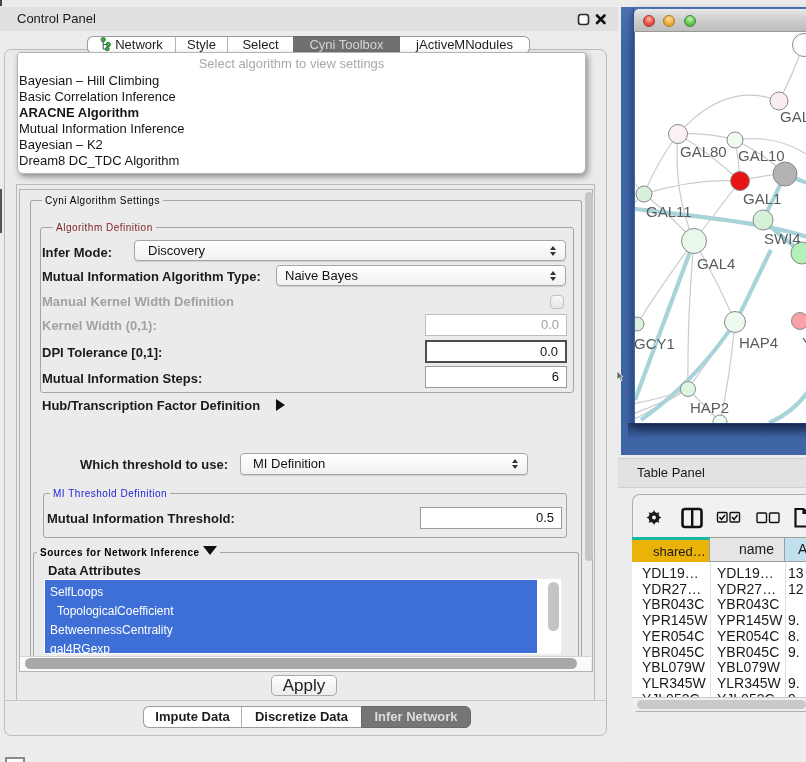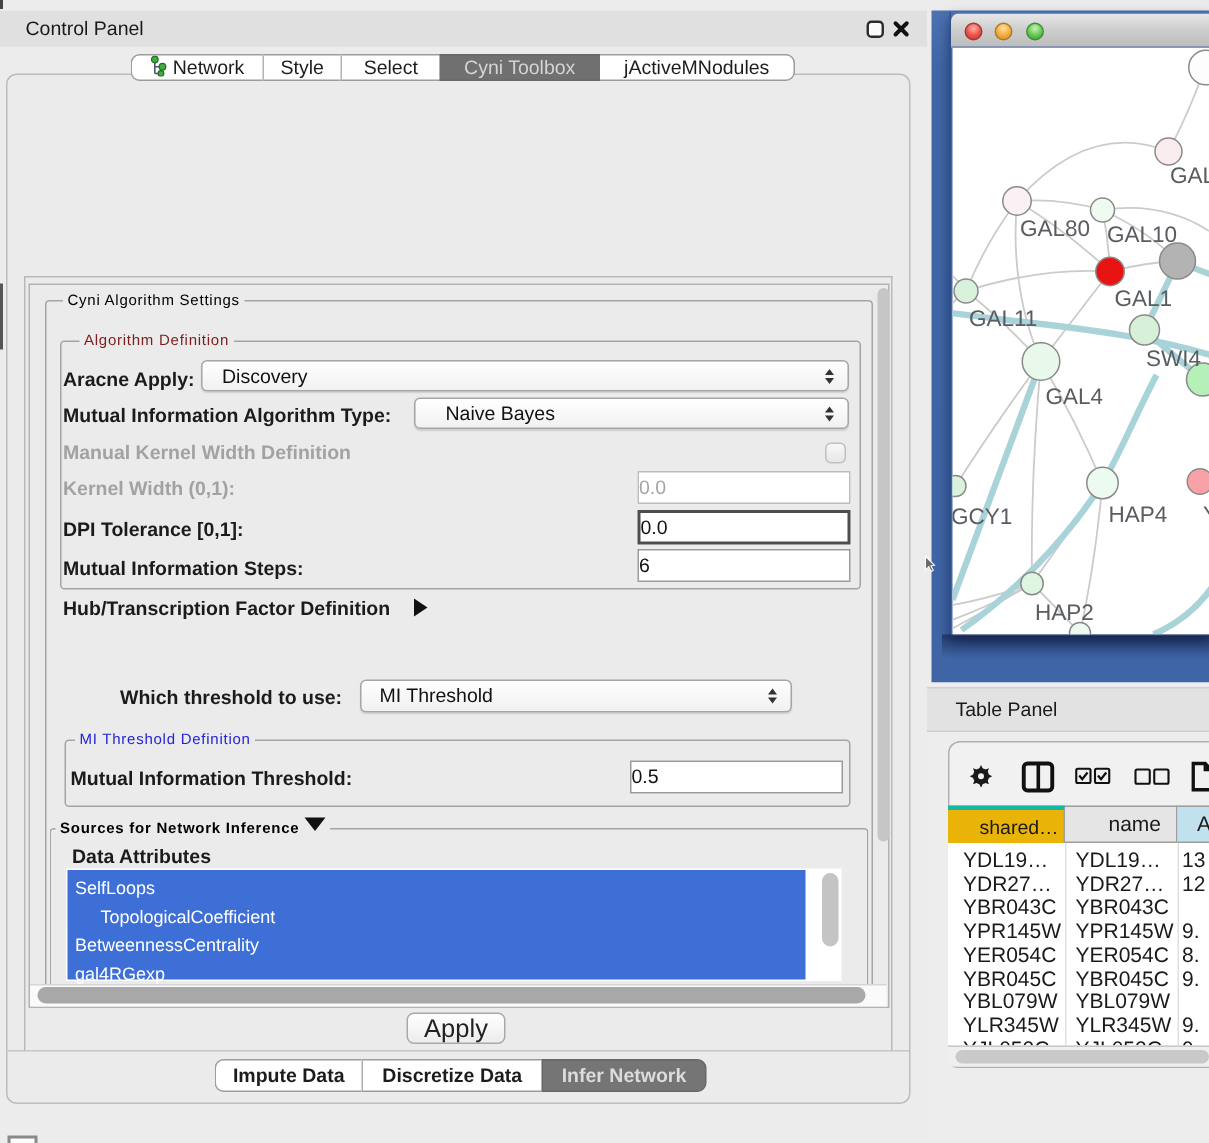--- a/index.html
+++ b/index.html
@@ -5,21 +5,21 @@
 html,body{margin:0;padding:0}
 #root{position:relative;width:806px;height:762px;background:#ececec;font-family:"Liberation Sans",sans-serif;overflow:hidden}
 .abs{position:absolute}
 .grp{position:absolute;border:1px solid #a5a5a5;border-radius:3px}
 .leg{position:absolute;top:-8px;background:#ebebeb;padding:0 3px;font-size:10px;line-height:15px;white-space:nowrap;letter-spacing:0.5px}
 .lbl{position:absolute;font-size:13px;font-weight:bold;color:#1b1b1b;white-space:nowrap}
 .combo{position:absolute;background:linear-gradient(#ffffff,#f1f1f1);border:1px solid #a6a6a6;border-radius:4px;font-size:13px;color:#111;box-shadow:0 1px 1px rgba(0,0,0,0.12)}
 .carr{position:absolute;right:8px;top:50%;margin-top:-6px;width:7px;height:12px}
 .carr:before{content:"";position:absolute;left:0;top:1px;border-left:3.5px solid transparent;border-right:3.5px solid transparent;border-bottom:4.5px solid #333}
 .carr:after{content:"";position:absolute;left:0;top:7px;border-left:3.5px solid transparent;border-right:3.5px solid transparent;border-top:4.5px solid #333}
-.fld{position:absolute;background:#fff;font-size:13px;text-align:left;color:#111}
+.fld{position:absolute;background:#fff;font-size:13px;text-align:right;color:#111}
 .seg{display:inline-block;background:#fff;font-size:13px;color:#1c1c1c;text-align:center;vertical-align:top}
 </style>
 </head>
 <body>
 <div id="root">
 
 <div class="abs" style="left:0;top:7px;width:618px;height:24px;background:#e0e0e0"></div>
 <div class="abs" style="left:17px;top:11px;font-size:13px;color:#1a1a1a">Control Panel</div>
 <svg class="abs" style="left:577px;top:13px" width="30" height="13" viewBox="0 0 30 13">
       <rect x="1.5" y="1.5" width="10" height="10" rx="2.5" fill="#fafafa" stroke="#2b2b2b" stroke-width="1.6"></rect>
@@ -45,66 +45,75 @@
 
 <div class="abs" style="left:585px;top:192px;width:8px;height:369px;background:#c6c6c6;border-radius:6px"></div>
 
 <div class="grp" style="left:30px;top:200px;width:550px;height:456px;border-bottom:none;border-radius:3px 3px 0 0">
   <div class="leg" style="left:11px">Cyni Algorithm Settings</div>
 </div>
 
 <div class="grp" style="left:40px;top:227px;width:532px;height:164px">
   <div class="leg" style="left:12px;color:#7f1d1d">Algorithm Definition</div>
 </div>
-<div class="lbl" style="left:42px;top:245px">Aracne Apply:</div>
+<div class="lbl" style="left:42px;top:245px">Infer Mode:</div>
 <div class="combo" style="left:134px;top:240px;width:430px;height:19px;line-height:19px"><span style="padding-left:13px">Discovery</span><span class="carr"></span></div>
 <div class="lbl" style="left:42px;top:269px">Mutual Information Algorithm Type:</div>
-<div class="combo" style="left:276px;top:265px;width:288px;height:19px;line-height:19px"><span style="padding-left:20px">Naive Bayes</span><span class="carr"></span></div>
+<div class="combo" style="left:276px;top:265px;width:288px;height:19px;line-height:19px"><span style="padding-left:8px">Naive Bayes</span><span class="carr"></span></div>
 <div class="lbl" style="left:42px;top:294px;color:#a2a2a2">Manual Kernel Width Definition</div>
 <div class="abs" style="left:550px;top:295px;width:12px;height:12px;border:1px solid #c0c0c0;border-radius:4px;background:linear-gradient(#f8f8f8,#e6e6e6)"></div>
 <div class="lbl" style="left:42px;top:318px;color:#a2a2a2">Kernel Width (0,1):</div>
 <div class="fld" style="left:425px;top:314px;width:133px;height:20px;line-height:20px;border:1px solid #bdbdbd;padding-right:7px;color:#a3a3a3">0.0</div>
 <div class="lbl" style="left:42px;top:345px">DPI Tolerance [0,1]:</div>
 <div class="fld" style="left:425px;top:340px;width:131px;height:19px;line-height:19px;border:2px solid #4d4d4d;padding-right:7px">0.0</div>
 <div class="lbl" style="left:42px;top:371px">Mutual Information Steps:</div>
 <div class="fld" style="left:425px;top:366px;width:133px;height:20px;line-height:20px;border:1px solid #9a9a9a;padding-right:7px">6</div>
 <div class="lbl" style="left:42px;top:398px">Hub/Transcription Factor Definition</div>
 <div class="abs" style="left:276px;top:399px;width:0;height:0;border-top:6.5px solid transparent;border-bottom:6.5px solid transparent;border-left:9px solid #111"></div>
 
 <div class="lbl" style="left:80px;top:457px">Which threshold to use:</div>
-<div class="combo" style="left:240px;top:453px;width:286px;height:20px;line-height:20px"><span style="padding-left:12px">MI Threshold</span><span class="carr"></span></div>
+<div class="combo" style="left:240px;top:453px;width:286px;height:20px;line-height:20px"><span style="padding-left:12px">MI Definition</span><span class="carr"></span></div>
 <div class="grp" style="left:43px;top:493px;width:522px;height:43px">
   <div class="leg" style="left:6px;color:#2323d6">MI Threshold Definition</div>
 </div>
 <div class="lbl" style="left:47px;top:511px">Mutual Information Threshold:</div>
 <div class="fld" style="left:420px;top:507px;width:133px;height:20px;line-height:20px;border:1px solid #9a9a9a;padding-right:7px">0.5</div>
 
 <div class="grp" style="left:33px;top:552px;width:544px;height:104px;border-bottom:none;border-radius:3px 3px 0 0">
   <div class="leg" style="left:3px;font-weight:bold">Sources for Network Inference <span style="display:inline-block;width:0;height:0;border-left:7px solid transparent;border-right:7px solid transparent;border-top:9px solid #111;vertical-align:1px"></span></div>
 </div>
 <div class="lbl" style="left:48px;top:563px">Data Attributes</div>
 <div class="abs" style="left:44px;top:579px;width:517px;height:75px;background:#fff"></div>
 <div class="abs" style="left:45px;top:580px;width:492px;height:73px;background:#3d6fd7;color:#fff;font-size:12px">
  <div style="position:absolute;left:5px;top:5px">SelfLoops</div>
- <div style="position:absolute;left:22px;top:24px">TopologicalCoefficient</div>
+ <div style="position:absolute;left:12px;top:24px">TopologicalCoefficient</div>
  <div style="position:absolute;left:5px;top:43px">BetweennessCentrality</div>
  <div style="position:absolute;left:5px;top:62px">gal4RGexp</div>
 </div>
 <div class="abs" style="left:548px;top:582px;width:11px;height:49px;background:#c4c4c4;border-radius:6px"></div>
 
 <div class="abs" style="left:20px;top:656px;width:571px;height:14px;background:#fafafa;border-top:1px solid #d5d5d5"></div>
 <div class="abs" style="left:25px;top:658px;width:552px;height:11px;background:#a8a8a8;border-radius:6px"></div>
 
 <div class="abs" style="left:271px;top:675px;width:64px;height:19px;border:1px solid #a9a9a9;border-radius:5px;background:linear-gradient(#ffffff,#ececec);font-size:17px;color:#222;text-align:center;line-height:19px">Apply</div>
 
 <div class="abs" style="left:4px;top:700px;width:602px;height:1px;background:#c6c6c6"></div>
 <div class="abs" style="left:143px;top:706px;height:21px;white-space:nowrap;font-size:0">
 <span class="seg" style="width:97px;height:20px;line-height:20px;border:1px solid #9c9c9c;border-right:none;border-radius:6px 0 0 6px;font-size:13px;font-weight:bold">Impute Data</span><span class="seg" style="width:119px;height:20px;line-height:20px;border-top:1px solid #9c9c9c;border-bottom:1px solid #9c9c9c;border-left:1px solid #b0b0b0;font-size:13px;font-weight:bold">Discretize Data</span><span class="seg" style="width:108px;height:20px;line-height:20px;border:1px solid #686868;border-radius:0 6px 6px 0;background:#757575;color:#dcdcdc;font-size:13px;font-weight:bold">Infer Network</span>
 </div>
 
+<div class="abs" style="left:17px;top:52px;width:567px;height:120px;background:#fff;border:1px solid #b5b5b5;border-radius:3px 3px 6px 6px;box-shadow:2px 3px 6px rgba(0,0,0,0.4);font-size:13px;color:#151515">
+ <div style="position:absolute;left:-10px;top:3px;width:100%;text-align:center;color:#a9a9a9">Select algorithm to view settings</div>
+ <div style="position:absolute;left:1px;top:20px">Bayesian – Hill Climbing</div>
+ <div style="position:absolute;left:1px;top:36px">Basic Correlation Inference</div>
+ <div style="position:absolute;left:1px;top:52px;font-weight:bold">ARACNE Algorithm</div>
+ <div style="position:absolute;left:1px;top:68px">Mutual Information Inference</div>
+ <div style="position:absolute;left:1px;top:84px">Bayesian – K2</div>
+ <div style="position:absolute;left:1px;top:100px">Dream8 DC_TDC Algorithm</div>
+</div>
 
 <div class="abs" style="left:5px;top:757px;width:16px;height:12px;border:2px solid #8a8a8a;background:linear-gradient(#fff,#ededed)"></div>
 
 <div class="abs" style="left:621px;top:7px;width:185px;height:448px;background:linear-gradient(180deg,#4d72b1 0px,#4066a8 40px,#3f65a6 100%)"></div>
 
 <svg class="abs" style="left:614px;top:370px" width="10" height="12" viewBox="0 0 10 12">
       <path d="M3 1 L3 10 L5.2 7.8 L6.8 11 L8.2 10.2 L6.6 7.2 L9 6.8 Z" fill="#6a6a6a" stroke="#fff" stroke-width="0.7"></path>
     </svg>
 
 <div class="abs" style="left:633px;top:8px;width:173px;height:416px;border-left:1px solid #31518b;box-shadow:0 4px 8px rgba(5,15,45,0.55)"></div>

